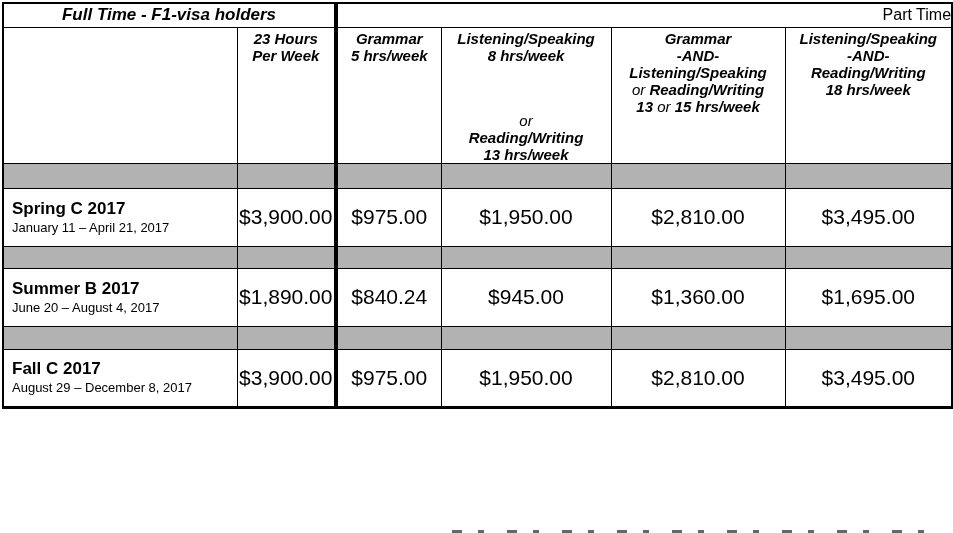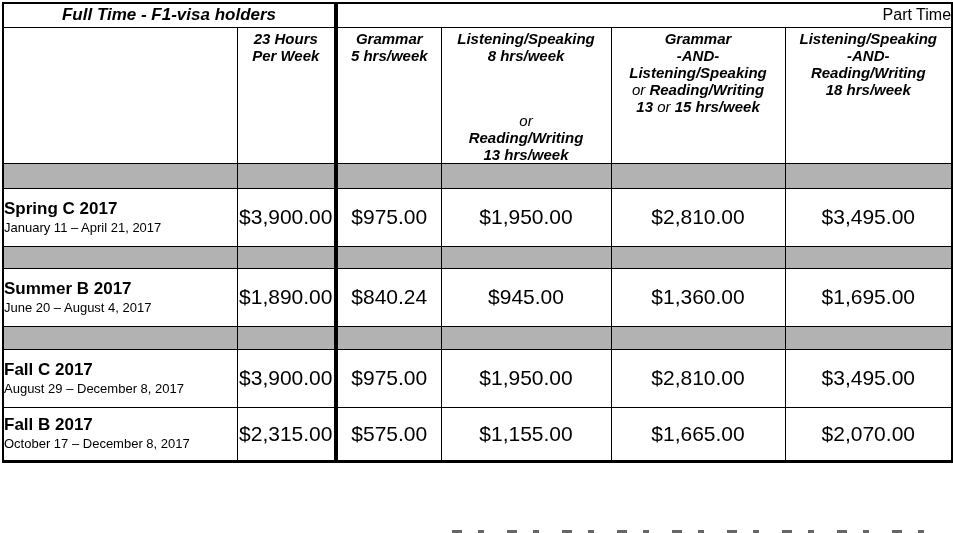--- a/index.html
+++ b/index.html
@@ -47,21 +47,21 @@
   .colhead {
     font-weight: bold; font-style: italic;
     font-size: 15px; line-height: 17px;
     text-align: center; vertical-align: top;
     padding-top: 2px;
   }
   .colhead .regular { font-weight: normal; margin-top: 48px; }
 
   .gray-cell { background: #b2b2b2; }
 
-  .term-cell { }
+  .term-cell { padding-left: 8px; }
   .term  { font-weight: bold; font-size: 17px; line-height: 20px; }
   .dates { font-size: 13px; line-height: 16px; margin-top: 1px; }
   .price { text-align: center; font-size: 21px; }
 
   
   .clipped-strip {
     position: absolute;
     left: 452px; top: 530px;
     width: 494px; height: 3px;
     background: repeating-linear-gradient(90deg,
@@ -180,28 +180,17 @@
       <div class="term">Fall C 2017</div>
       <div class="dates">August 29 – December 8, 2017</div>
     </td>
     <td class="price">$3,900.00</td>
     <td class="price thickleft">$975.00</td>
     <td class="price">$1,950.00</td>
     <td class="price">$2,810.00</td>
     <td class="price">$3,495.00</td>
   </tr>
 
-  <tr class="r-data-last">
-    <td class="term-cell">
-      <div class="term">Fall B 2017</div>
-      <div class="dates">October 17 – December 8, 2017</div>
-    </td>
-    <td class="price">$2,315.00</td>
-    <td class="price thickleft">$575.00</td>
-    <td class="price">$1,155.00</td>
-    <td class="price">$1,665.00</td>
-    <td class="price">$2,070.00</td>
-  </tr>
 </tbody>
     </table>
 </div>
 
 <div class="clipped-strip"></div>
 
 </body></html>

